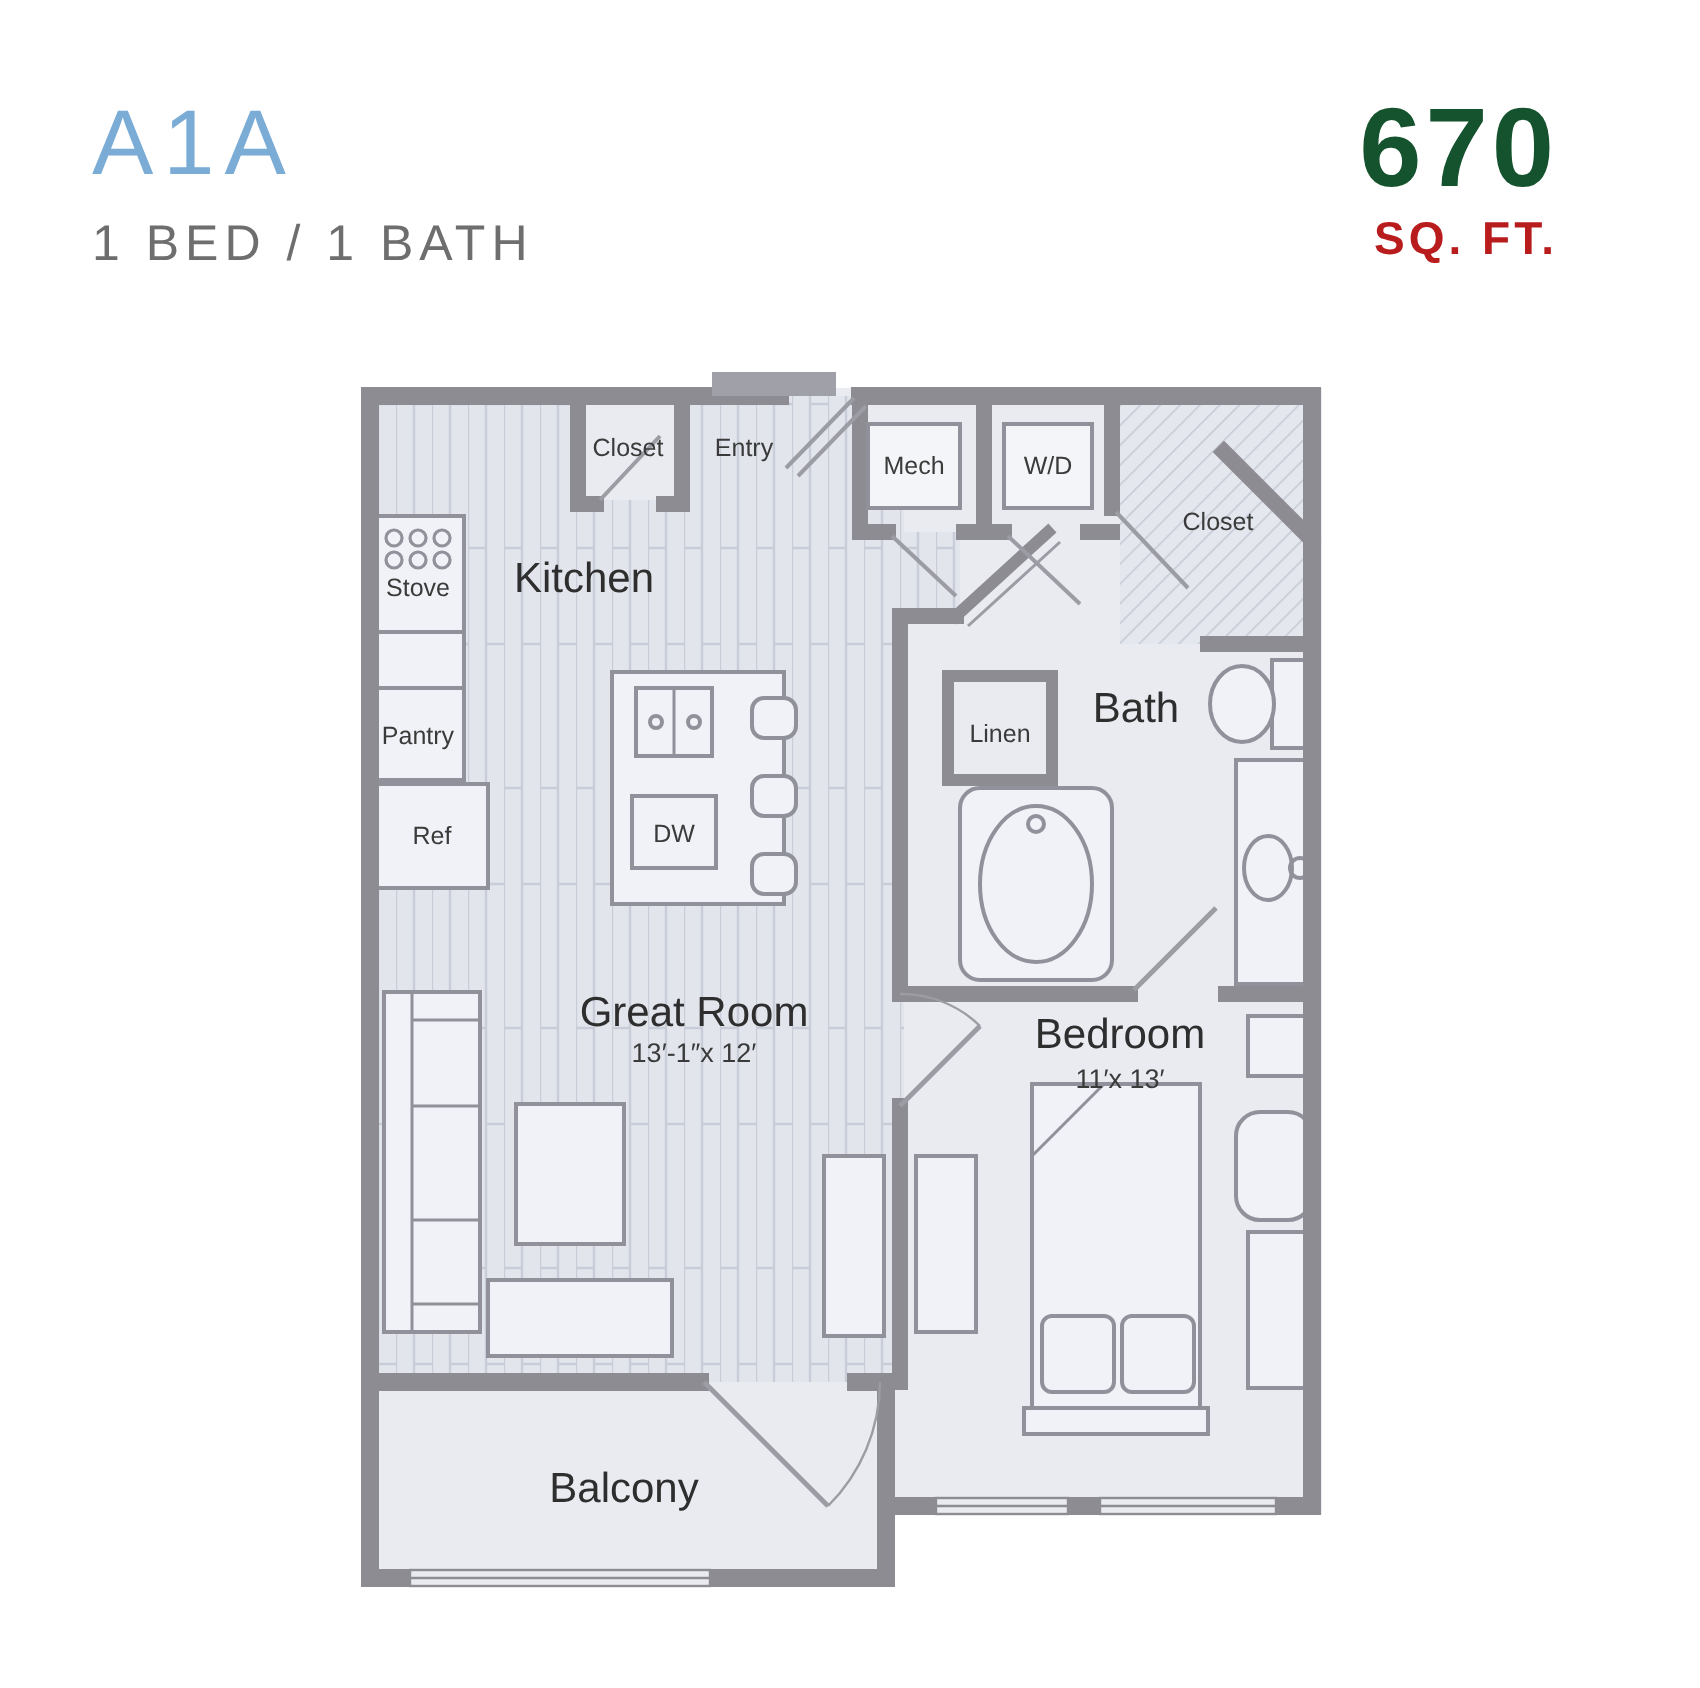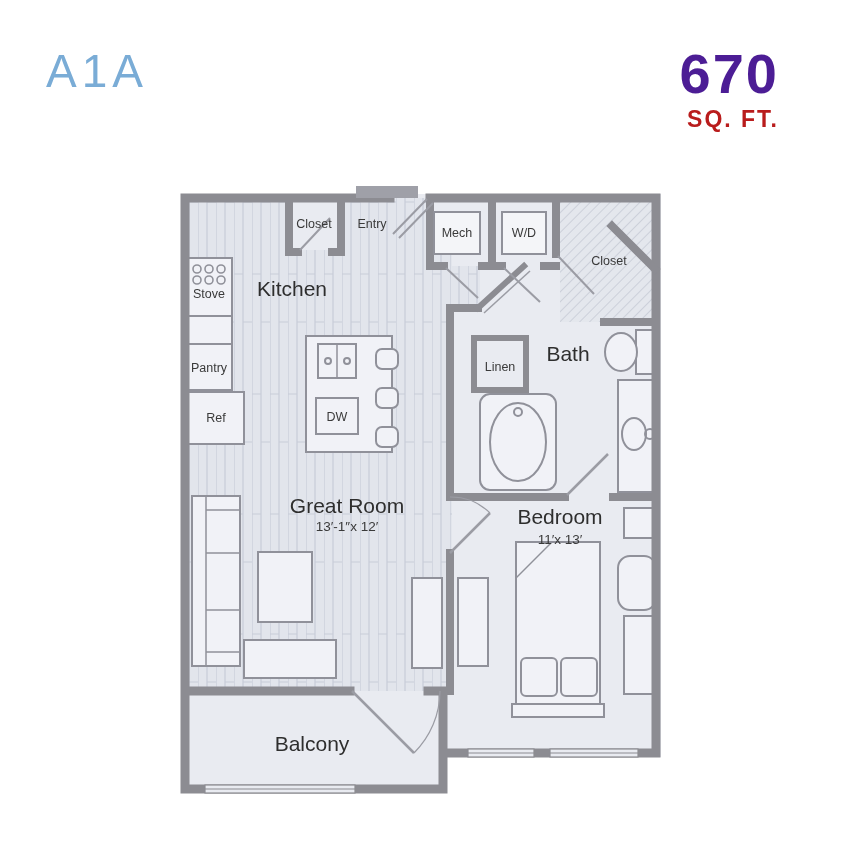--- a/index.html
+++ b/index.html
@@ -12,39 +12,40 @@
     margin:0;font-size:46px;font-weight:400;letter-spacing:5px;
     color:#7AACD6;line-height:1;
   }
   .unit-type{
     margin-top:16px;font-size:25px;font-weight:400;letter-spacing:3px;
     color:#6E6E6E;line-height:1;
   }
   .header-right{position:absolute;right:52px;top:46px;text-align:right;}
   .area-value{
     font-size:56px;font-weight:bold;letter-spacing:2px;
-    color:#4c1d95;line-height:1;
+    color:#14532d;line-height:1;
   }
   .area-unit{
     margin-top:6px;font-size:23px;font-weight:bold;letter-spacing:2px;
     color:#b91c1c;line-height:1;
   }
   svg.plan{position:absolute;left:0;top:0;}
   svg.plan text{font-family:"Liberation Sans",sans-serif;}
   .lbl-big{font-size:21px;font-weight:500;fill:#2E2E2E;}
   .lbl-dim{font-size:13.5px;fill:#3A3A3A;}
   .lbl-small{font-size:12.5px;fill:#3A3A3A;}
 </style>
 </head>
 <body>
 
 <div class="page">
 
   <div class="header-left">
     <h1 class="unit-name">A1A</h1>
+    <div class="unit-type">1 BED / 1 BATH</div>
   </div>
 
   <div class="header-right">
     <div class="area-value">670</div>
     <div class="area-unit">SQ. FT.</div>
   </div>
 
   <svg class="plan" width="850" height="844" viewBox="0 0 850 844">
     <defs>
       <pattern id="wood" width="18" height="120" patternUnits="userSpaceOnUse">

